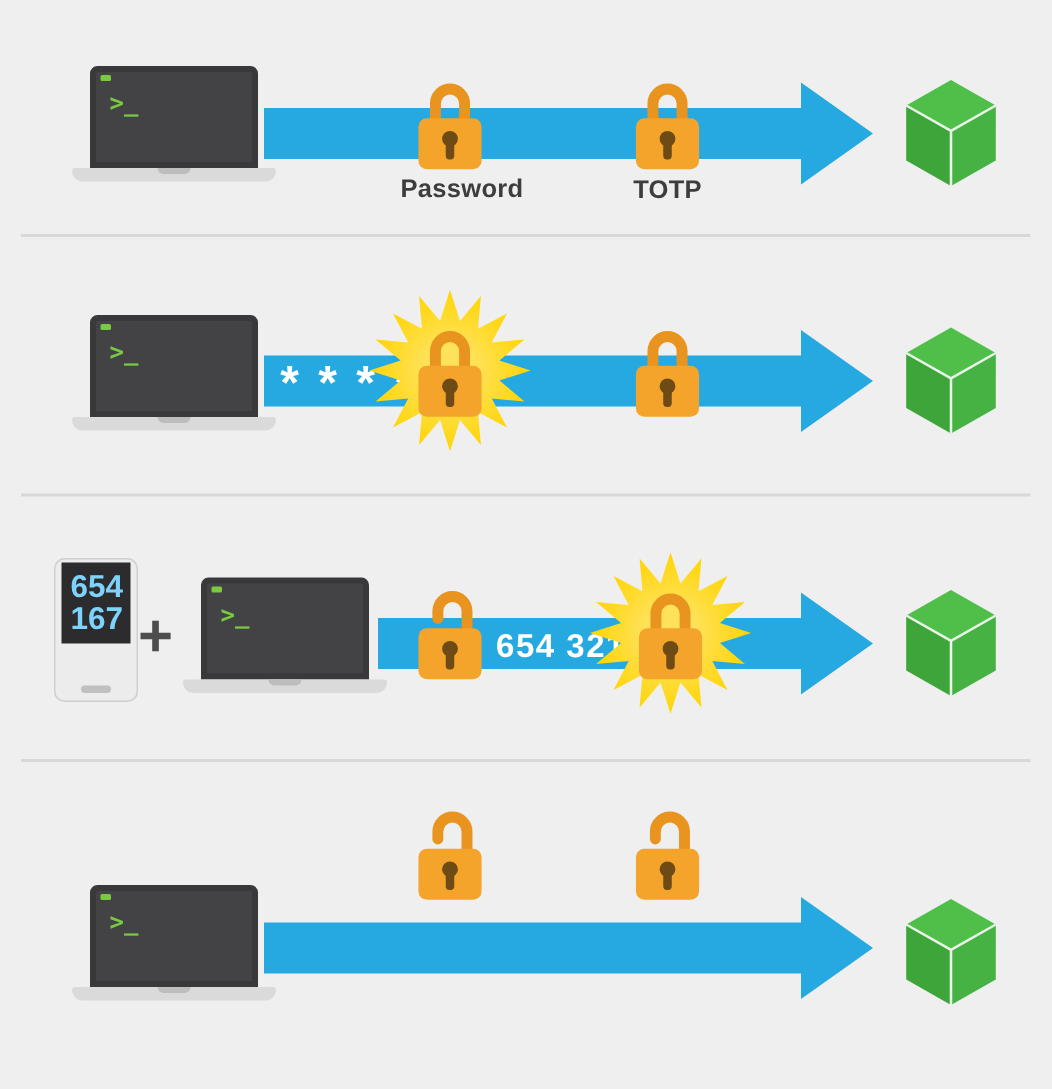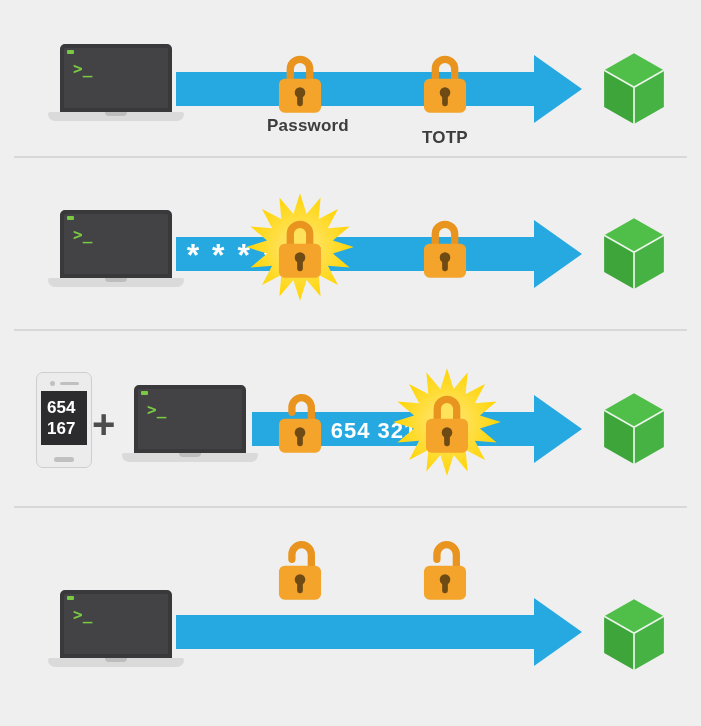--- a/index.html
+++ b/index.html
@@ -27,21 +27,21 @@
   
   .lock{position:absolute;width:52px;height:68px;}
   .burst{position:absolute;width:112px;height:112px;background:radial-gradient(circle,#ffe25c 20%,#ffd400 70%);
     clip-path:polygon(98% 50%,79.4% 55.9%,94.3% 68.4%,74.9% 66.7%,83.9% 83.9%,66.7% 74.9%,68.4% 94.3%,55.9% 79.4%,50% 98%,44.1% 79.4%,31.6% 94.3%,33.3% 74.9%,16.1% 83.9%,25.1% 66.7%,5.7% 68.4%,20.6% 55.9%,2% 50%,20.6% 44.1%,5.7% 31.6%,25.1% 33.3%,16.1% 16.1%,33.3% 25.1%,31.6% 5.7%,44.1% 20.6%,50% 2%,55.9% 20.6%,68.4% 5.7%,66.7% 25.1%,83.9% 16.1%,74.9% 33.3%,94.3% 31.6%,79.4% 44.1%);}
   .lock-label{position:absolute;transform:translateX(-50%);font-size:17px;font-weight:bold;color:#3d3d3d;letter-spacing:.2px;}
 
   
   .phone{position:absolute;width:56px;height:96px;background:#ececec;border:1px solid #cfcfcf;border-radius:7px;box-sizing:border-box;}
   .phone-dot{position:absolute;top:8px;left:13px;width:5px;height:5px;border-radius:50%;background:#c0c0c0;}
   .phone-bar{position:absolute;top:9px;left:23px;width:19px;height:3px;border-radius:2px;background:#c0c0c0;}
-  .phone-screen{position:absolute;top:18px;left:4px;width:46px;height:54px;background:#2c2c2e;color:#ffffff;font-weight:bold;font-size:17px;line-height:21px;padding:6px 0 0 6px;box-sizing:border-box;}
+  .phone-screen{position:absolute;top:2px;left:4px;width:46px;height:54px;background:#2c2c2e;color:#7dd3fc;font-weight:bold;font-size:21px;line-height:21px;padding:6px 0 0 6px;box-sizing:border-box;}
   .phone-home{position:absolute;bottom:5px;left:50%;margin-left:-10px;width:20px;height:5px;border-radius:3px;background:#c0c0c0;}
 
   .plus{position:absolute;font-size:40px;font-weight:bold;color:#4d4d4d;line-height:40px;}
   .cube{position:absolute;}
 </style>
 </head>
 <body>
 
 <div id="canvas">
 
@@ -80,21 +80,21 @@
       </div>
       <div class="laptop-base"></div>
     </div>
     <svg class="lock" style="left:274px;top:48px" viewBox="0 0 64 84">
         <use href="#lock-closed"></use>
       </svg>
     <svg class="lock" style="left:419px;top:48px" viewBox="0 0 64 84">
         <use href="#lock-closed"></use>
       </svg>
     <div class="lock-label" style="left:308px;top:116px">Password</div>
-    <div class="lock-label" style="left:445px;top:128px">TOTP</div>
+    <div class="lock-label" style="left:445px;top:117px">TOTP</div>
     <svg class="cube" style="left:600px;top:52px" width="68" height="76" viewBox="0 0 100 112">
         <use href="#cube"></use>
       </svg>
   </div>
 
   <div class="divider" style="top:156px"></div>
 
   <div class="row" style="top:157px;height:173px">
     <div class="arrow" style="left:176px;top:63px;width:406px">
       <div class="arrow-bar"></div>

